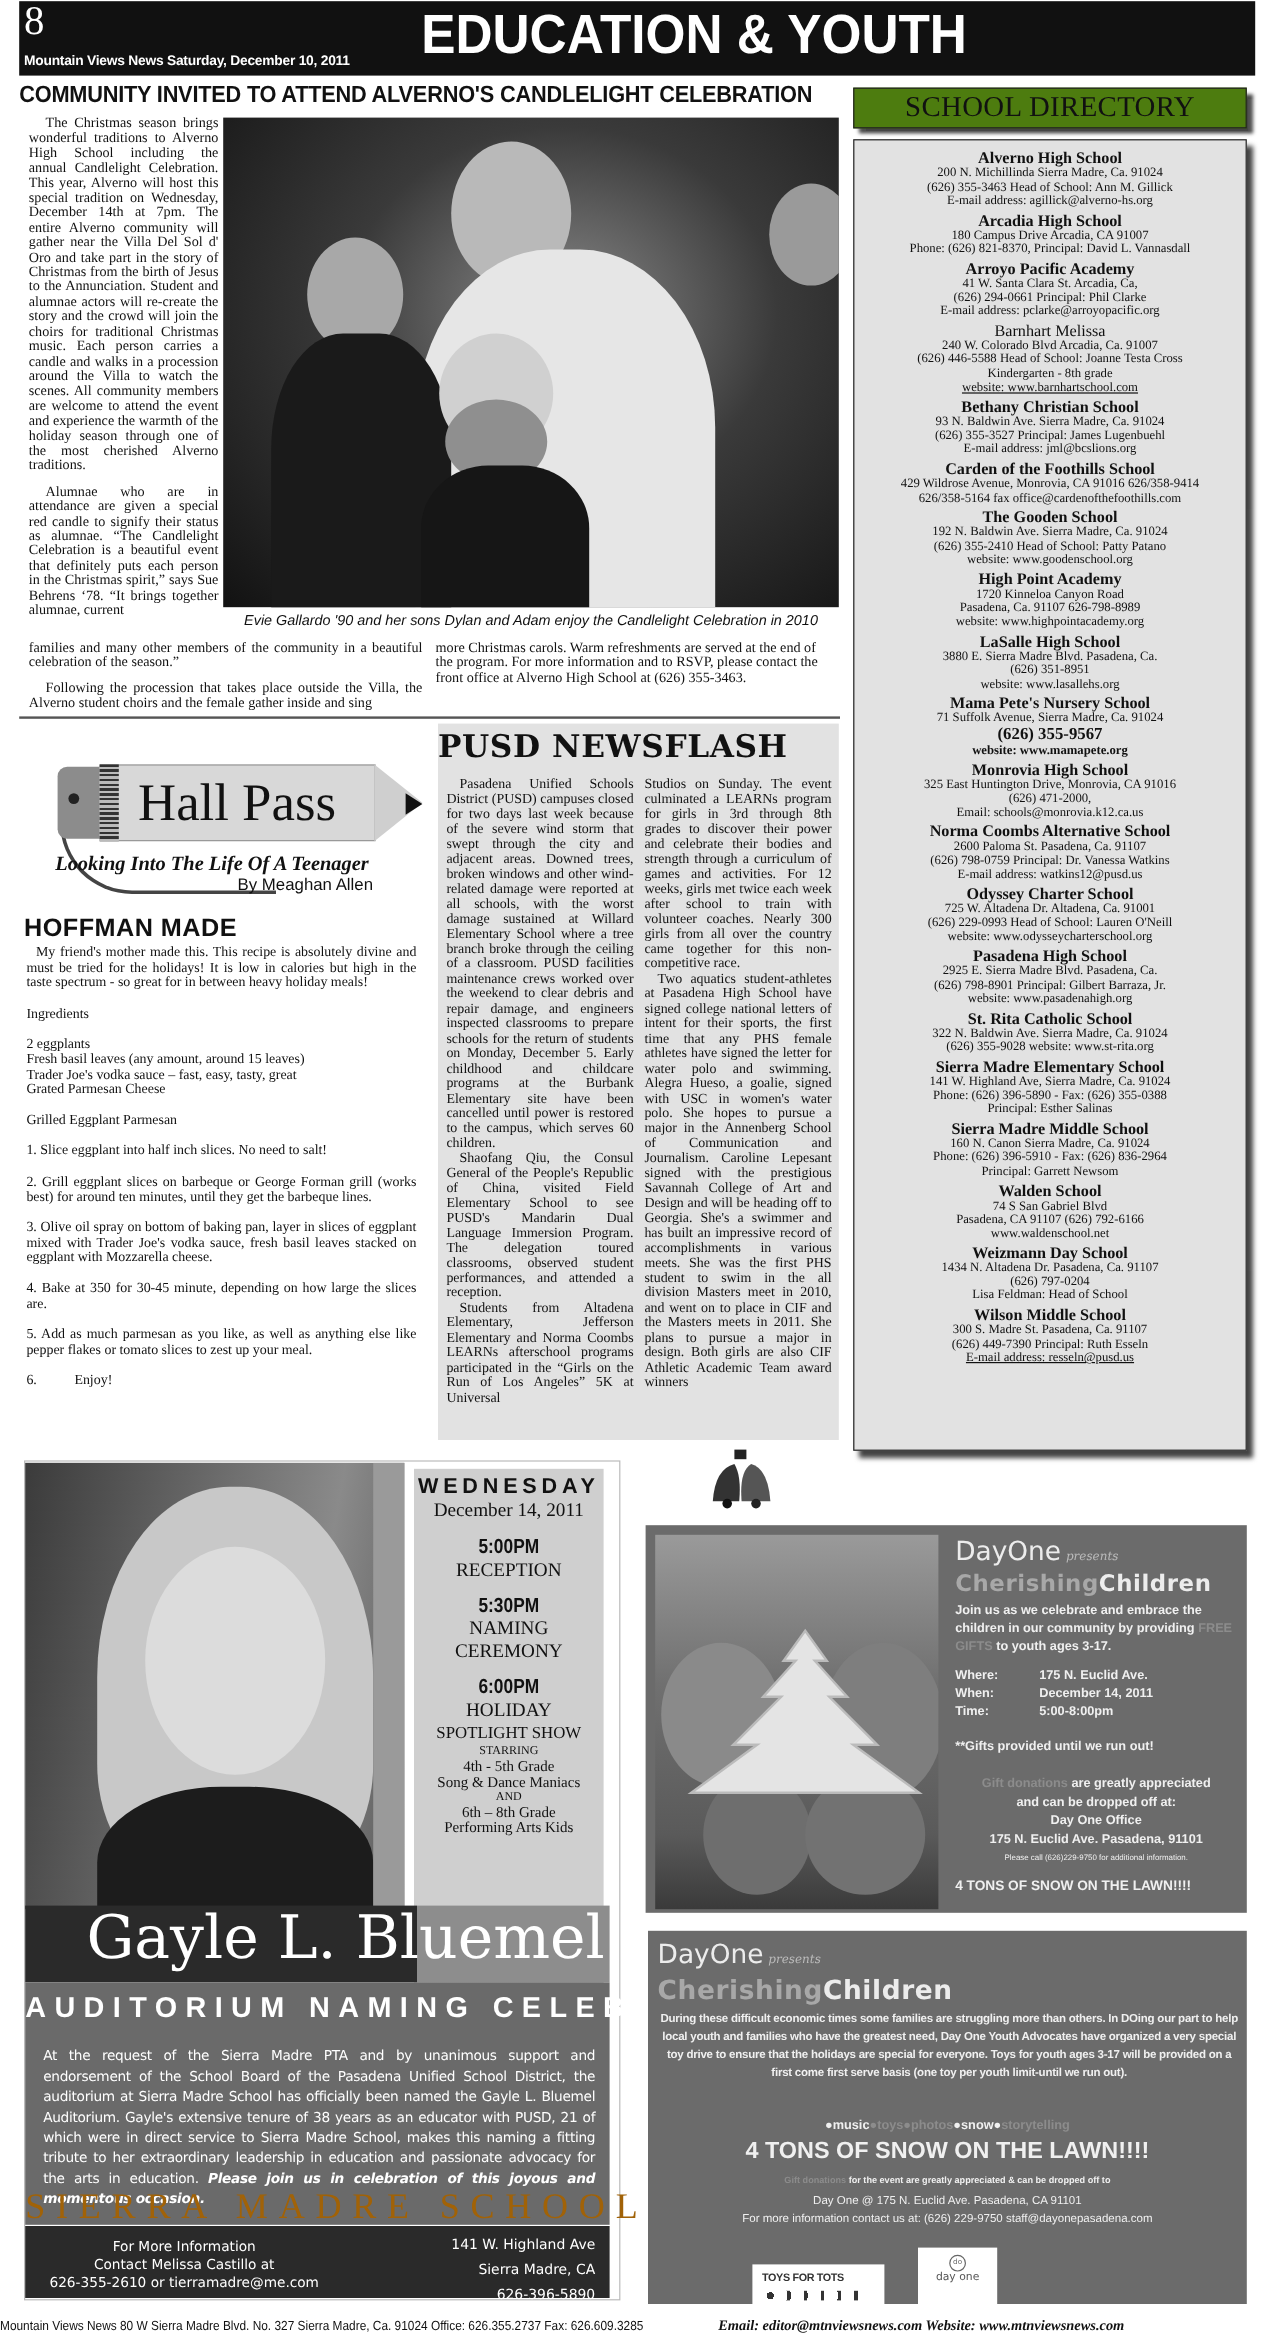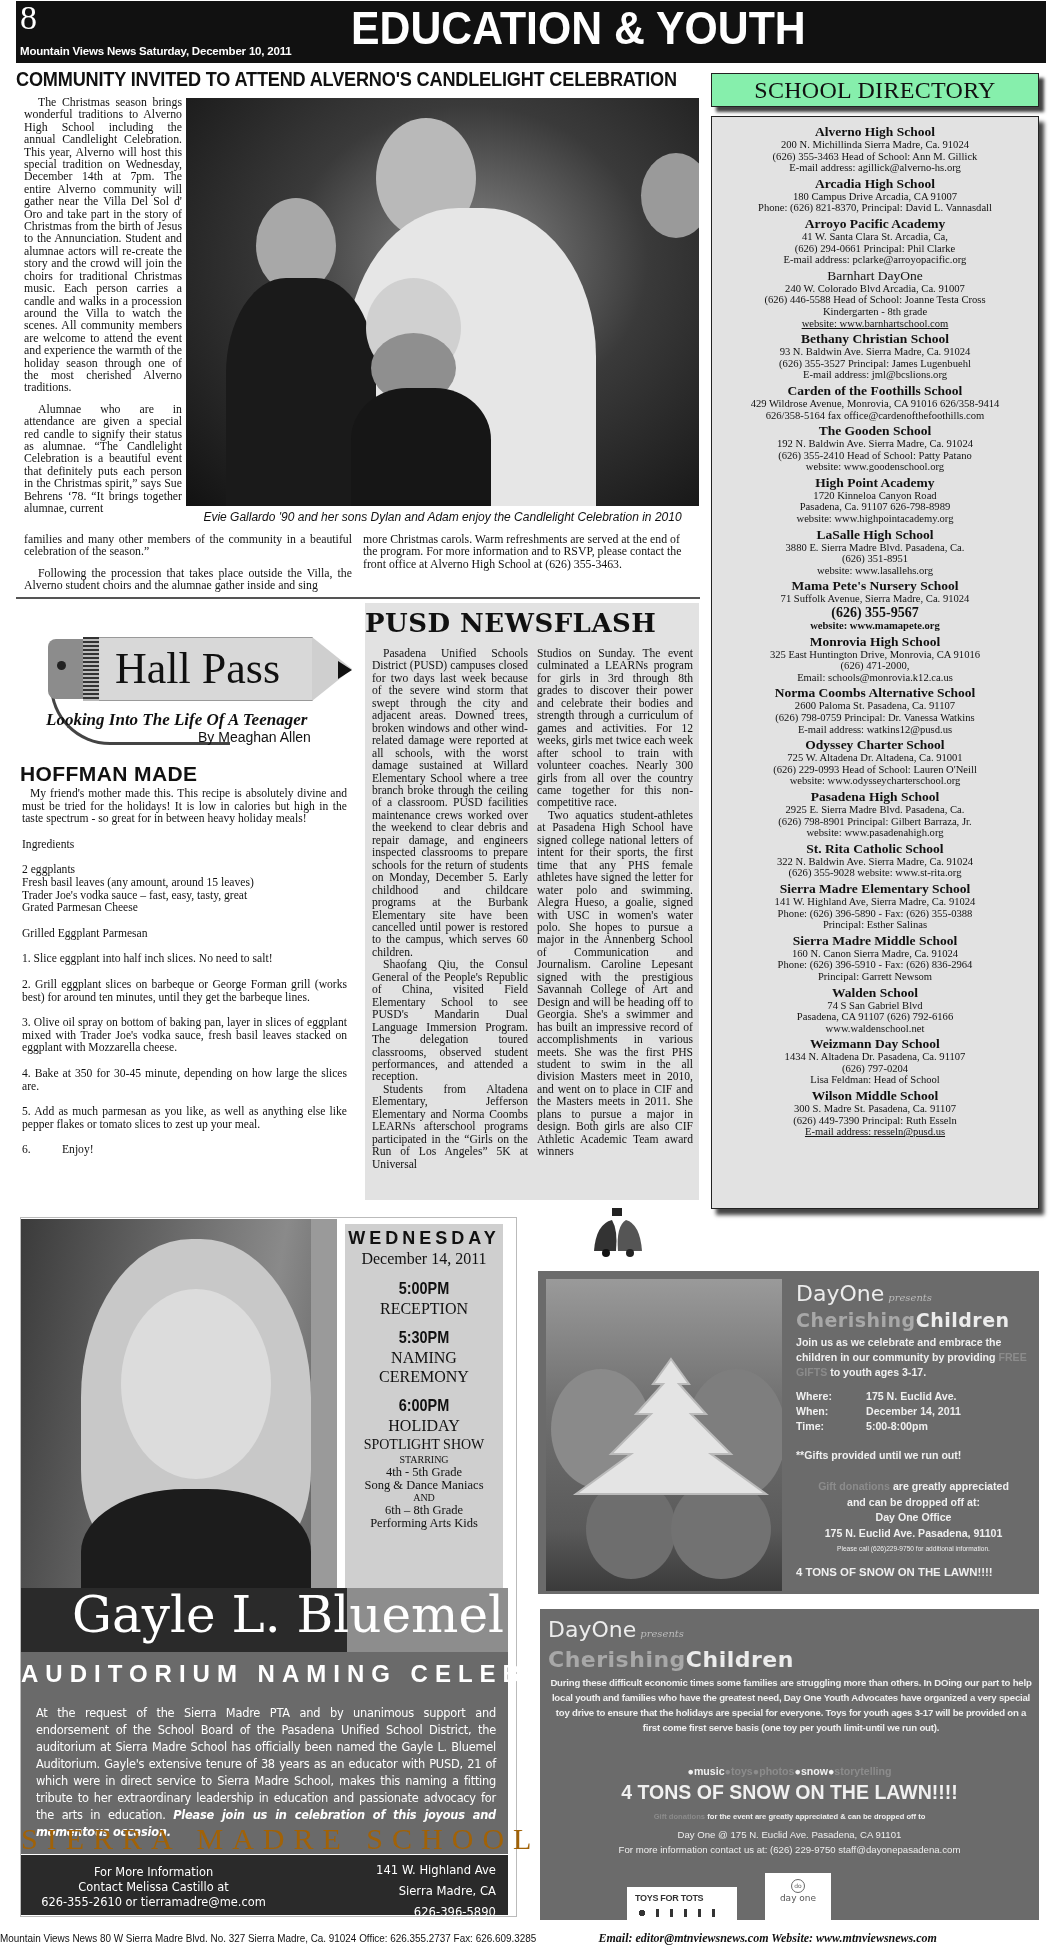--- a/index.html
+++ b/index.html
@@ -23,21 +23,21 @@
   #art1-wide { left: 24px; top: 533px; width: 328px; }
   #art1-col2 { left: 363px; top: 533px; width: 334px; }
   #art1-photo { left: 186px; top: 98px; width: 513px; height: 408px; background: radial-gradient(ellipse at 55% 40%, #8a8a8a 0%, #3a3a3a 45%, #121212 100%); overflow: hidden; }
   #art1-caption { left: 186px; top: 510px; width: 513px; font-size: 12px; font-style: italic; font-family: "Liberation Sans", sans-serif; text-align: center; white-space: nowrap; }
   #art1-rule { left: 16px; top: 597px; width: 684px; height: 2px; background: #555; }
 
   
   .fig { position: absolute; border-radius: 50%; }
 
   
-  #dir-title-box { left: 711px; top: 73px; width: 328px; height: 34px; background: #86efac; border: 1.5px solid #222; box-shadow: 5px 5px 3px #444; text-align: center; }
+  #dir-title-box { left: 711px; top: 73px; width: 328px; height: 34px; background: #4d7c0f; border: 1.5px solid #222; box-shadow: 5px 5px 3px #444; text-align: center; }
   #dir-title { font-size: 24px; font-family: "Liberation Serif", serif; line-height: 32px; letter-spacing: 0.3px; }
   #dir-box { left: 711px; top: 116px; width: 328px; height: 1093px; background: #e2e2e2; border: 1.5px solid #222; box-shadow: 5px 6px 4px #444; text-align: center; padding-top: 8px; }
   .school { margin-bottom: 3px; }
   .school-name { font-size: 13.5px; font-weight: bold; line-height: 14px; font-family: "Liberation Serif", serif; }
   .school-name.plain { font-weight: normal; }
   .school-line { font-size: 10.6px; line-height: 11.6px; font-family: "Liberation Serif", serif; white-space: nowrap; }
   .ul { text-decoration: underline; }
 
   
   #hallpass { left: 20px; top: 615px; width: 330px; height: 135px; }
@@ -126,21 +126,21 @@
   <div class="fig" style="left:70px;top:100px;width:80px;height:95px;background:#a8a8a8;"></div>
   <div class="fig" style="left:40px;top:180px;width:150px;height:240px;background:#1a1a1a;border-radius:40% 40% 0 0;"></div>
   <div class="fig" style="left:180px;top:180px;width:95px;height:100px;background:#d0d0d0;"></div>
   <div class="fig" style="left:185px;top:235px;width:85px;height:70px;background:#8f8f8f;"></div>
   <div class="fig" style="left:165px;top:290px;width:140px;height:130px;background:#161616;border-radius:40% 40% 0 0;"></div>
   <div class="fig" style="left:455px;top:55px;width:70px;height:85px;background:#9a9a9a;"></div>
 </div>
 <div id="art1-caption" class="abs">Evie Gallardo '90 and her sons Dylan and Adam enjoy the Candlelight Celebration in 2010</div>
 <div id="art1-wide" class="abs col-text">
   <p style="text-indent:0">families and many other members of the community in a beautiful celebration of the season.”</p>
-  <p>Following the procession that takes place outside the Villa, the Alverno student choirs and the alumnae gather inside and sing</p>
+  <p>Following the procession that takes place outside the Villa, the Alverno student choirs and the female gather inside and sing</p>
 </div>
 <div id="art1-col2" class="abs col-text">
   <p style="text-indent:0;text-align:left">more Christmas carols. Warm refreshments are served at the end of the program. For more information and to RSVP, please contact the front office at Alverno High School at (626) 355-3463.</p>
 </div>
 <div id="art1-rule" class="abs"></div>
 
 <div id="dir-title-box" class="abs">
   <div id="dir-title">SCHOOL DIRECTORY</div>
 </div>
 <div id="dir-box" class="abs">
@@ -156,21 +156,21 @@
         <div class="school-line">180 Campus Drive Arcadia, CA 91007</div>
         <div class="school-line">Phone: (626) 821-8370, Principal: David L. Vannasdall</div>
       </div>
       <div class="school">
         <div class="school-name">Arroyo Pacific Academy</div>
         <div class="school-line">41 W. Santa Clara St.  Arcadia, Ca,</div>
         <div class="school-line">(626) 294-0661 Principal: Phil Clarke</div>
         <div class="school-line">E-mail address: pclarke@arroyopacific.org</div>
       </div>
       <div class="school">
-        <div class="school-name plain">Barnhart DayOne</div>
+        <div class="school-name plain">Barnhart Melissa</div>
         <div class="school-line">240 W. Colorado Blvd  Arcadia, Ca.  91007</div>
         <div class="school-line">(626) 446-5588 Head of School:  Joanne Testa Cross</div>
         <div class="school-line">Kindergarten - 8th grade</div>
         <div class="school-line ul">website:  www.barnhartschool.com</div>
       </div>
       <div class="school">
         <div class="school-name">Bethany Christian School</div>
         <div class="school-line">93 N. Baldwin Ave.  Sierra Madre, Ca. 91024</div>
         <div class="school-line">(626) 355-3527 Principal: James Lugenbuehl</div>
         <div class="school-line">E-mail address: jml@bcslions.org</div>

